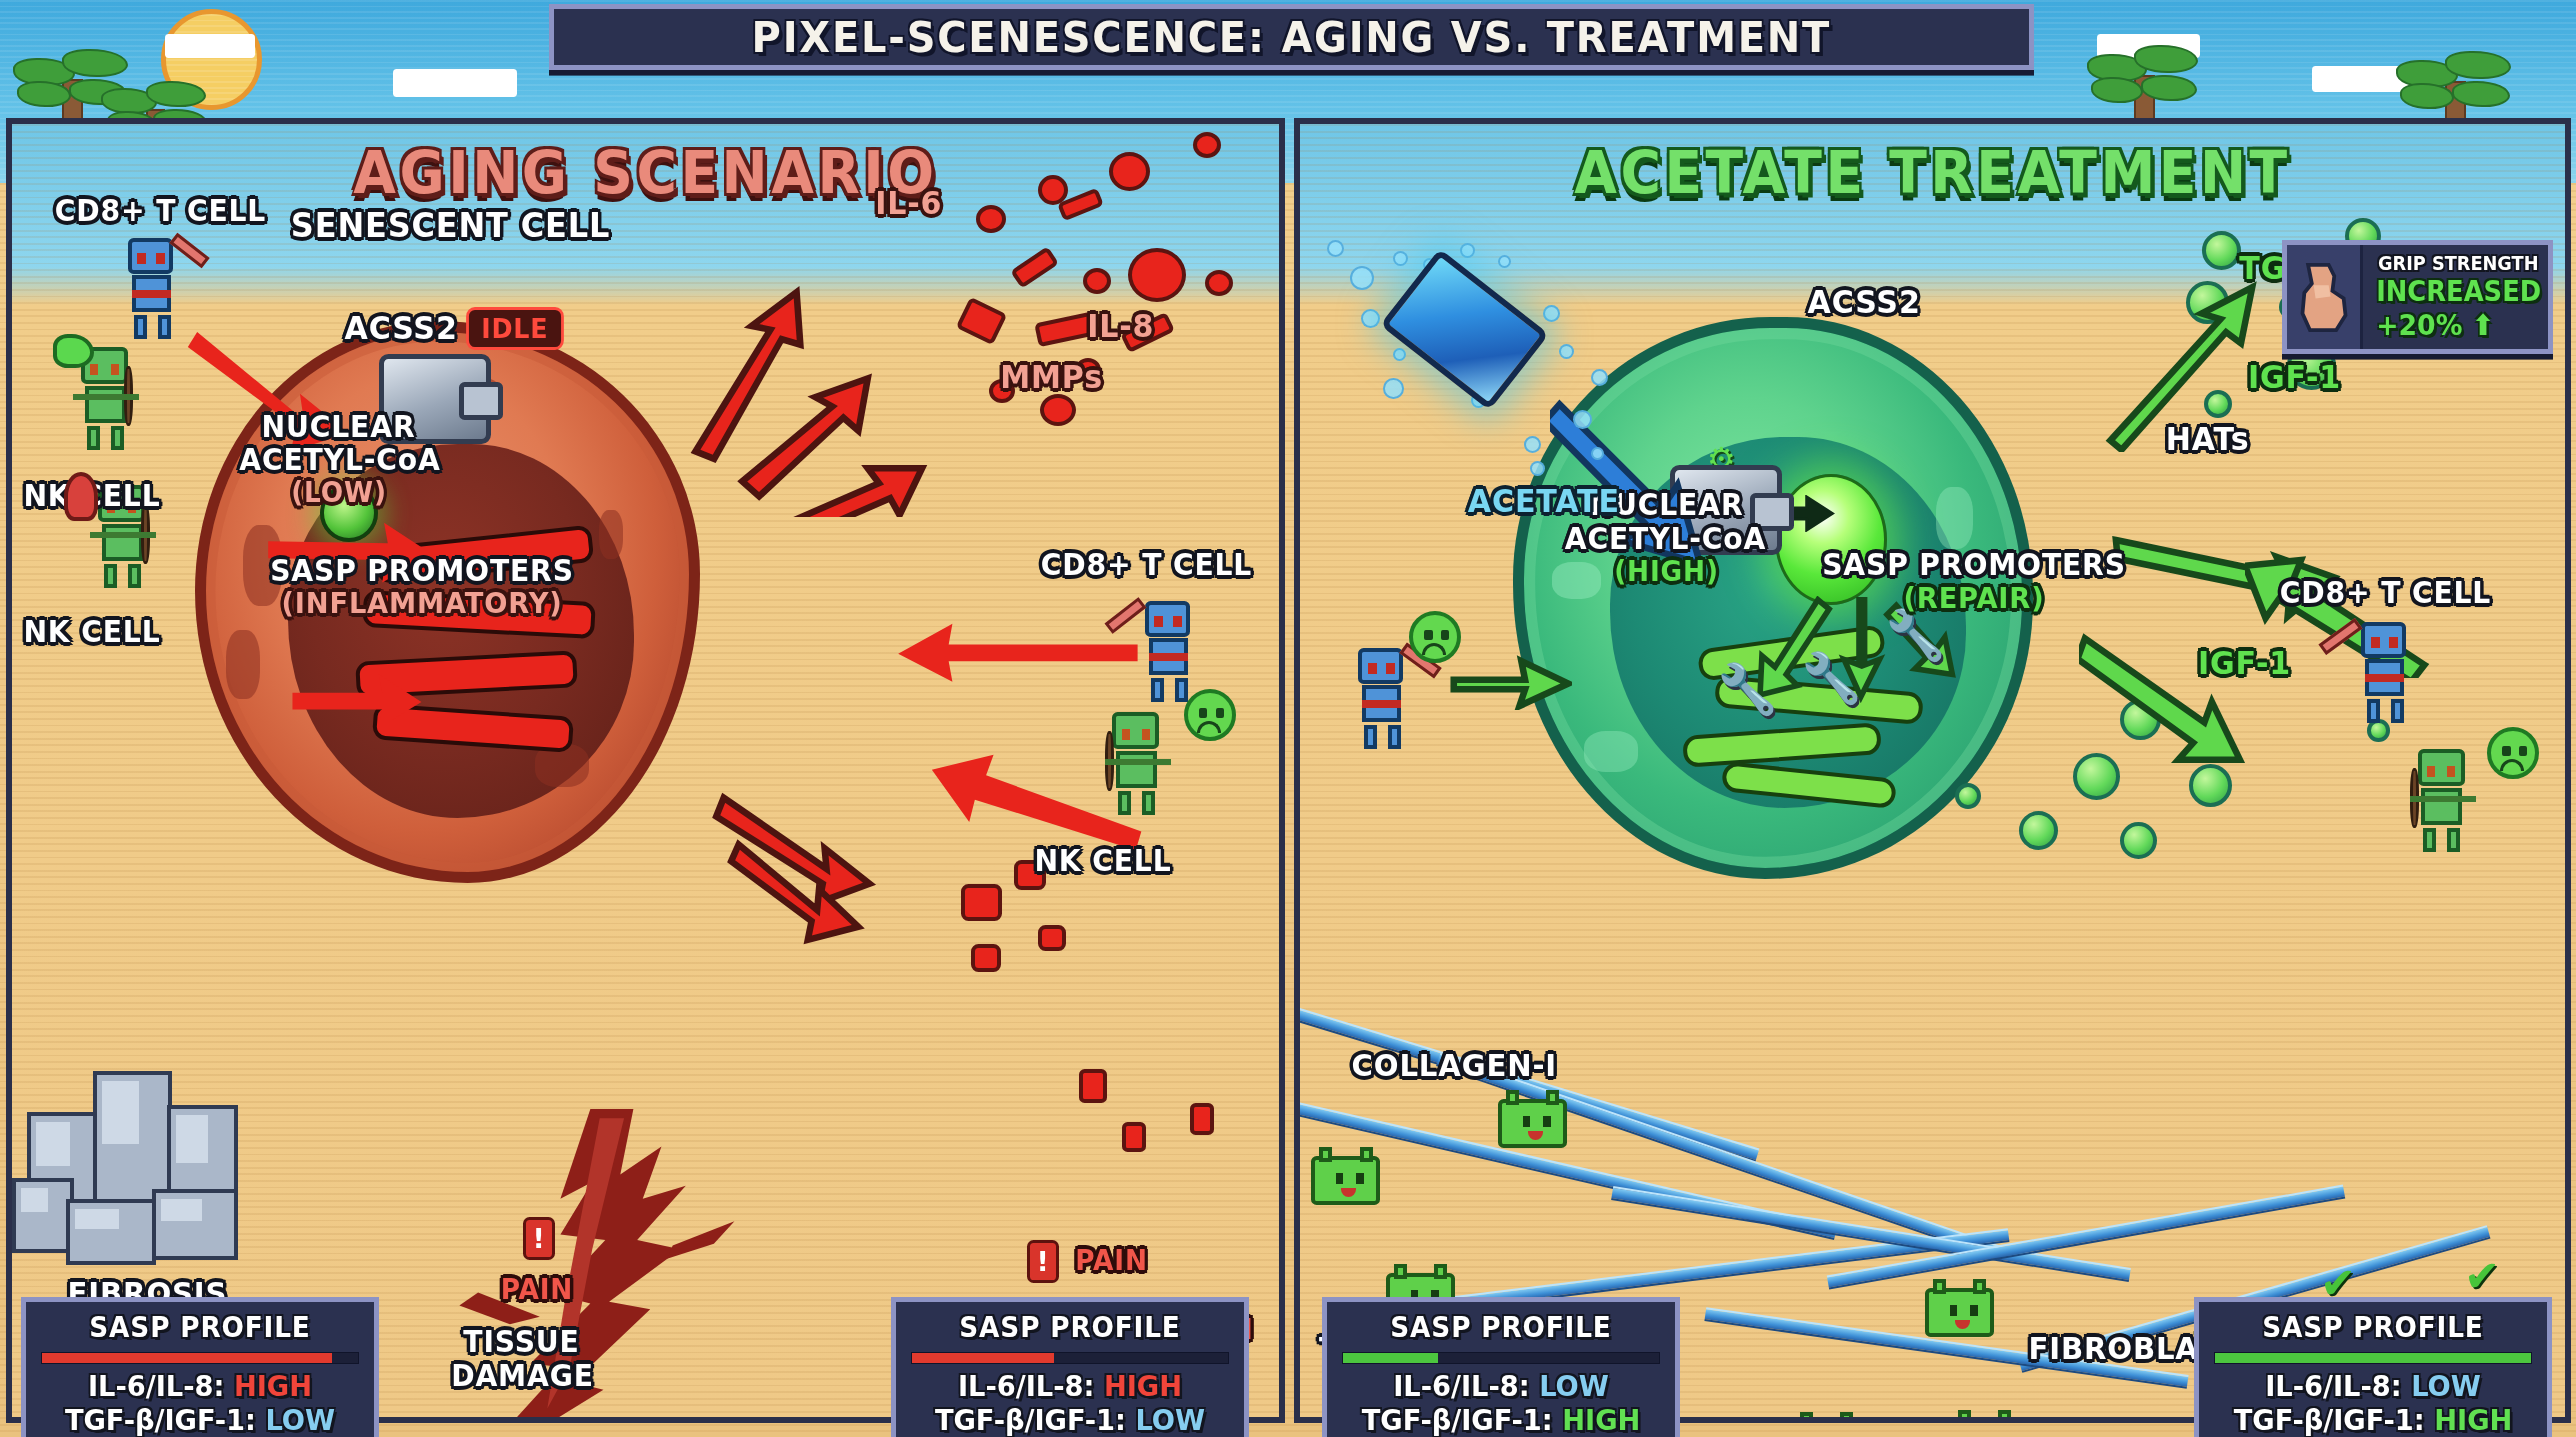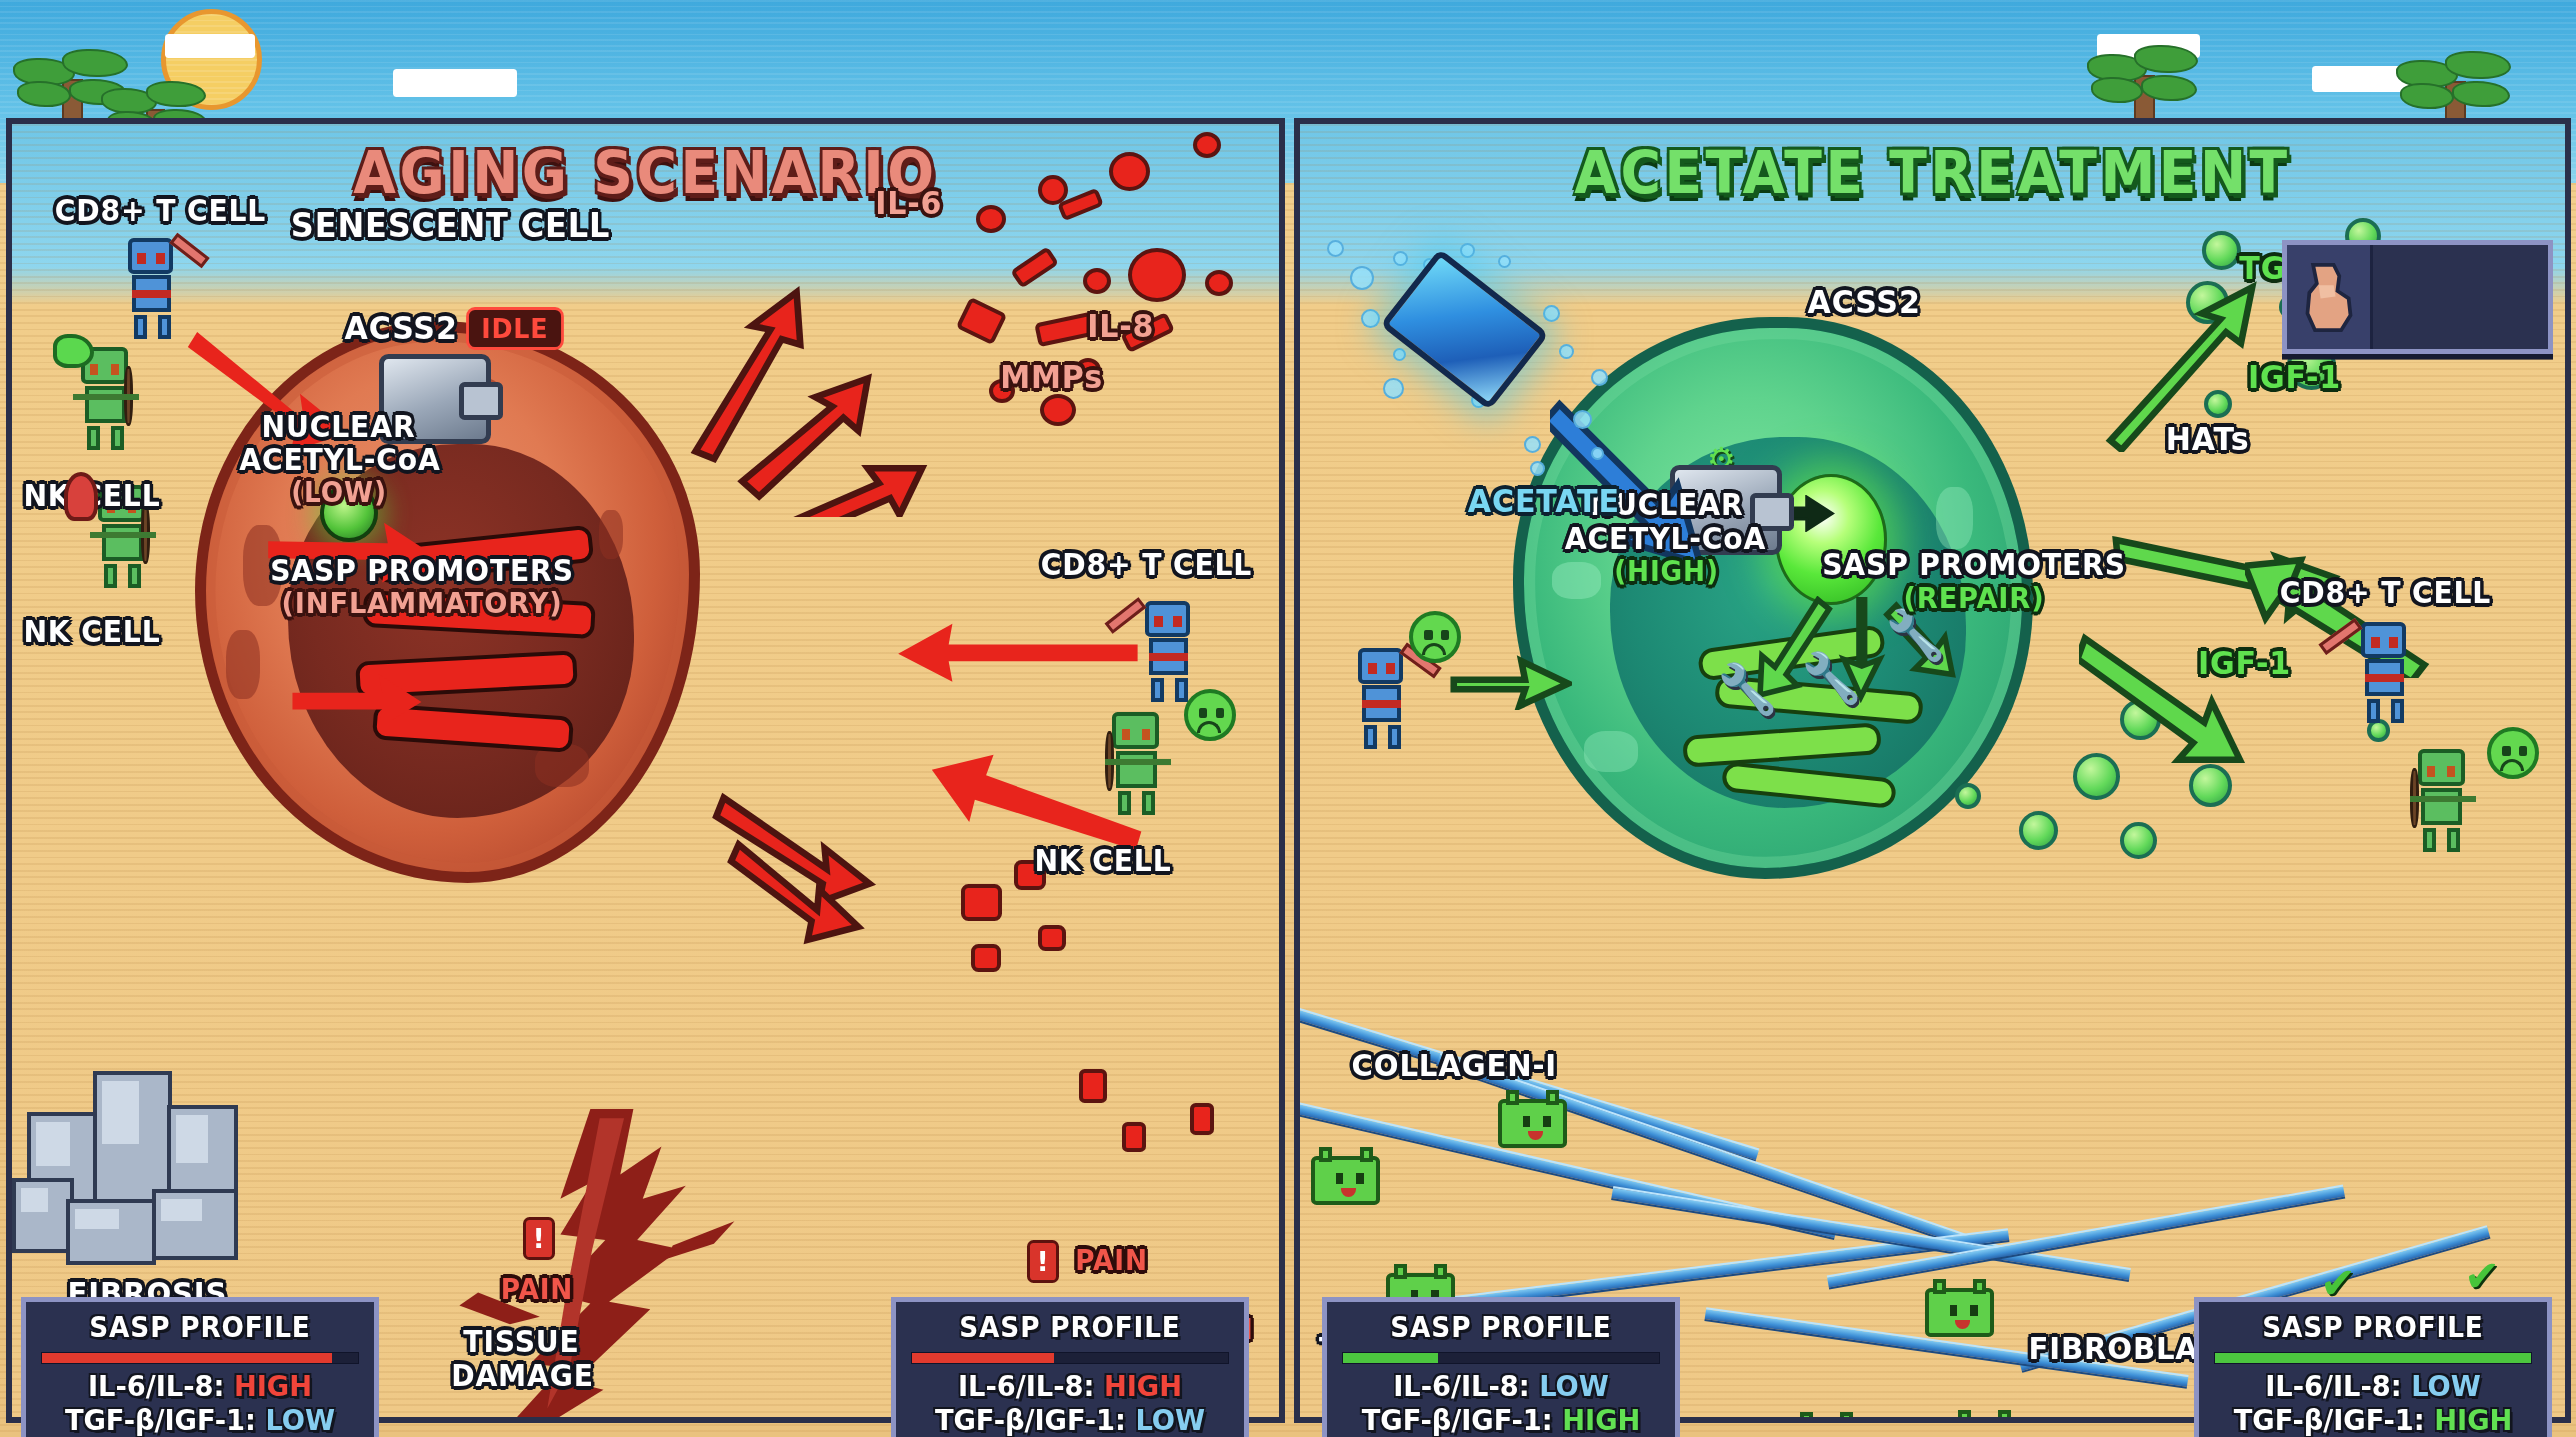--- a/index.html
+++ b/index.html
@@ -312,20 +312,23 @@
     <div class="frond" style="left:54px;top:47px;width:56px;height:26px;"></div>
   </div>
   <div class="palm" style="left:2396px;top:34px;width:122px;height:159px;">
     <div class="trunk" style="left:49px;top:47px;width:20.6px;height:118px;"></div>
     <div class="frond" style="left:0px;top:26px;width:62px;height:28px;"></div>
     <div class="frond" style="left:49px;top:17px;width:66px;height:28px;"></div>
     <div class="frond" style="left:3.7px;top:49px;width:54px;height:26px;"></div>
     <div class="frond" style="left:56px;top:47px;width:58px;height:26px;"></div>
   </div>
 
+  <div id="title-bar">
+    <span class="ttxt">PIXEL-SCENESCENCE: AGING VS. TREATMENT</span>
+  </div>
 
   <div class="panel left">
     <div class="panel-bg"></div>
 
     <div class="panel-head aging">AGING SCENARIO</div>
 
     <div class="senescent">
       <div class="sen-nucleus"></div>
       <div class="organelle" style="left:37px;top:193px;width:39px;height:81px;"></div>
       <div class="organelle" style="left:20.6px;top:298px;width:34px;height:69px;"></div>
@@ -780,20 +783,28 @@
   <div class="bubble" style="left:1530px;top:461px;width:15px;height:15px;"></div>
 
 
   <div id="grip-hud">
     <div class="bicep">
       <svg width="58" height="77" viewBox="0 0 62 82">
         <path d="M 14 6 L 36 6 L 42 18 L 40 34 L 52 42 L 54 60 L 44 76 L 16 76 L 8 58 L 10 36 L 18 26 Z" fill="#e3a383" stroke="#1e2540" stroke-width="4"></path>
         <path d="M 20 28 L 36 28 L 38 40 L 22 42 Z" fill="#f0bfa2" stroke="none"></path>
       </svg>
     </div>
+    <div class="grip-right">
+      <div class="grip-title">GRIP STRENGTH</div>
+      <div class="grip-val">INCREASED</div>
+      <div class="grip-pct">
+        <span>+20%</span>
+        <span>⬆</span>
+      </div>
+    </div>
   </div>
 
   <div class="hud" style="left:1322px;top:1297px;width:358px;">
     <div class="hud-title">SASP PROFILE</div>
     <div class="meter">
       <i style="width:30%;background:#4cc63f;"></i>
     </div>
     <div class="row">
       <span>IL-6/IL-8:</span>
       <span class="v-low-blue">LOW</span>

